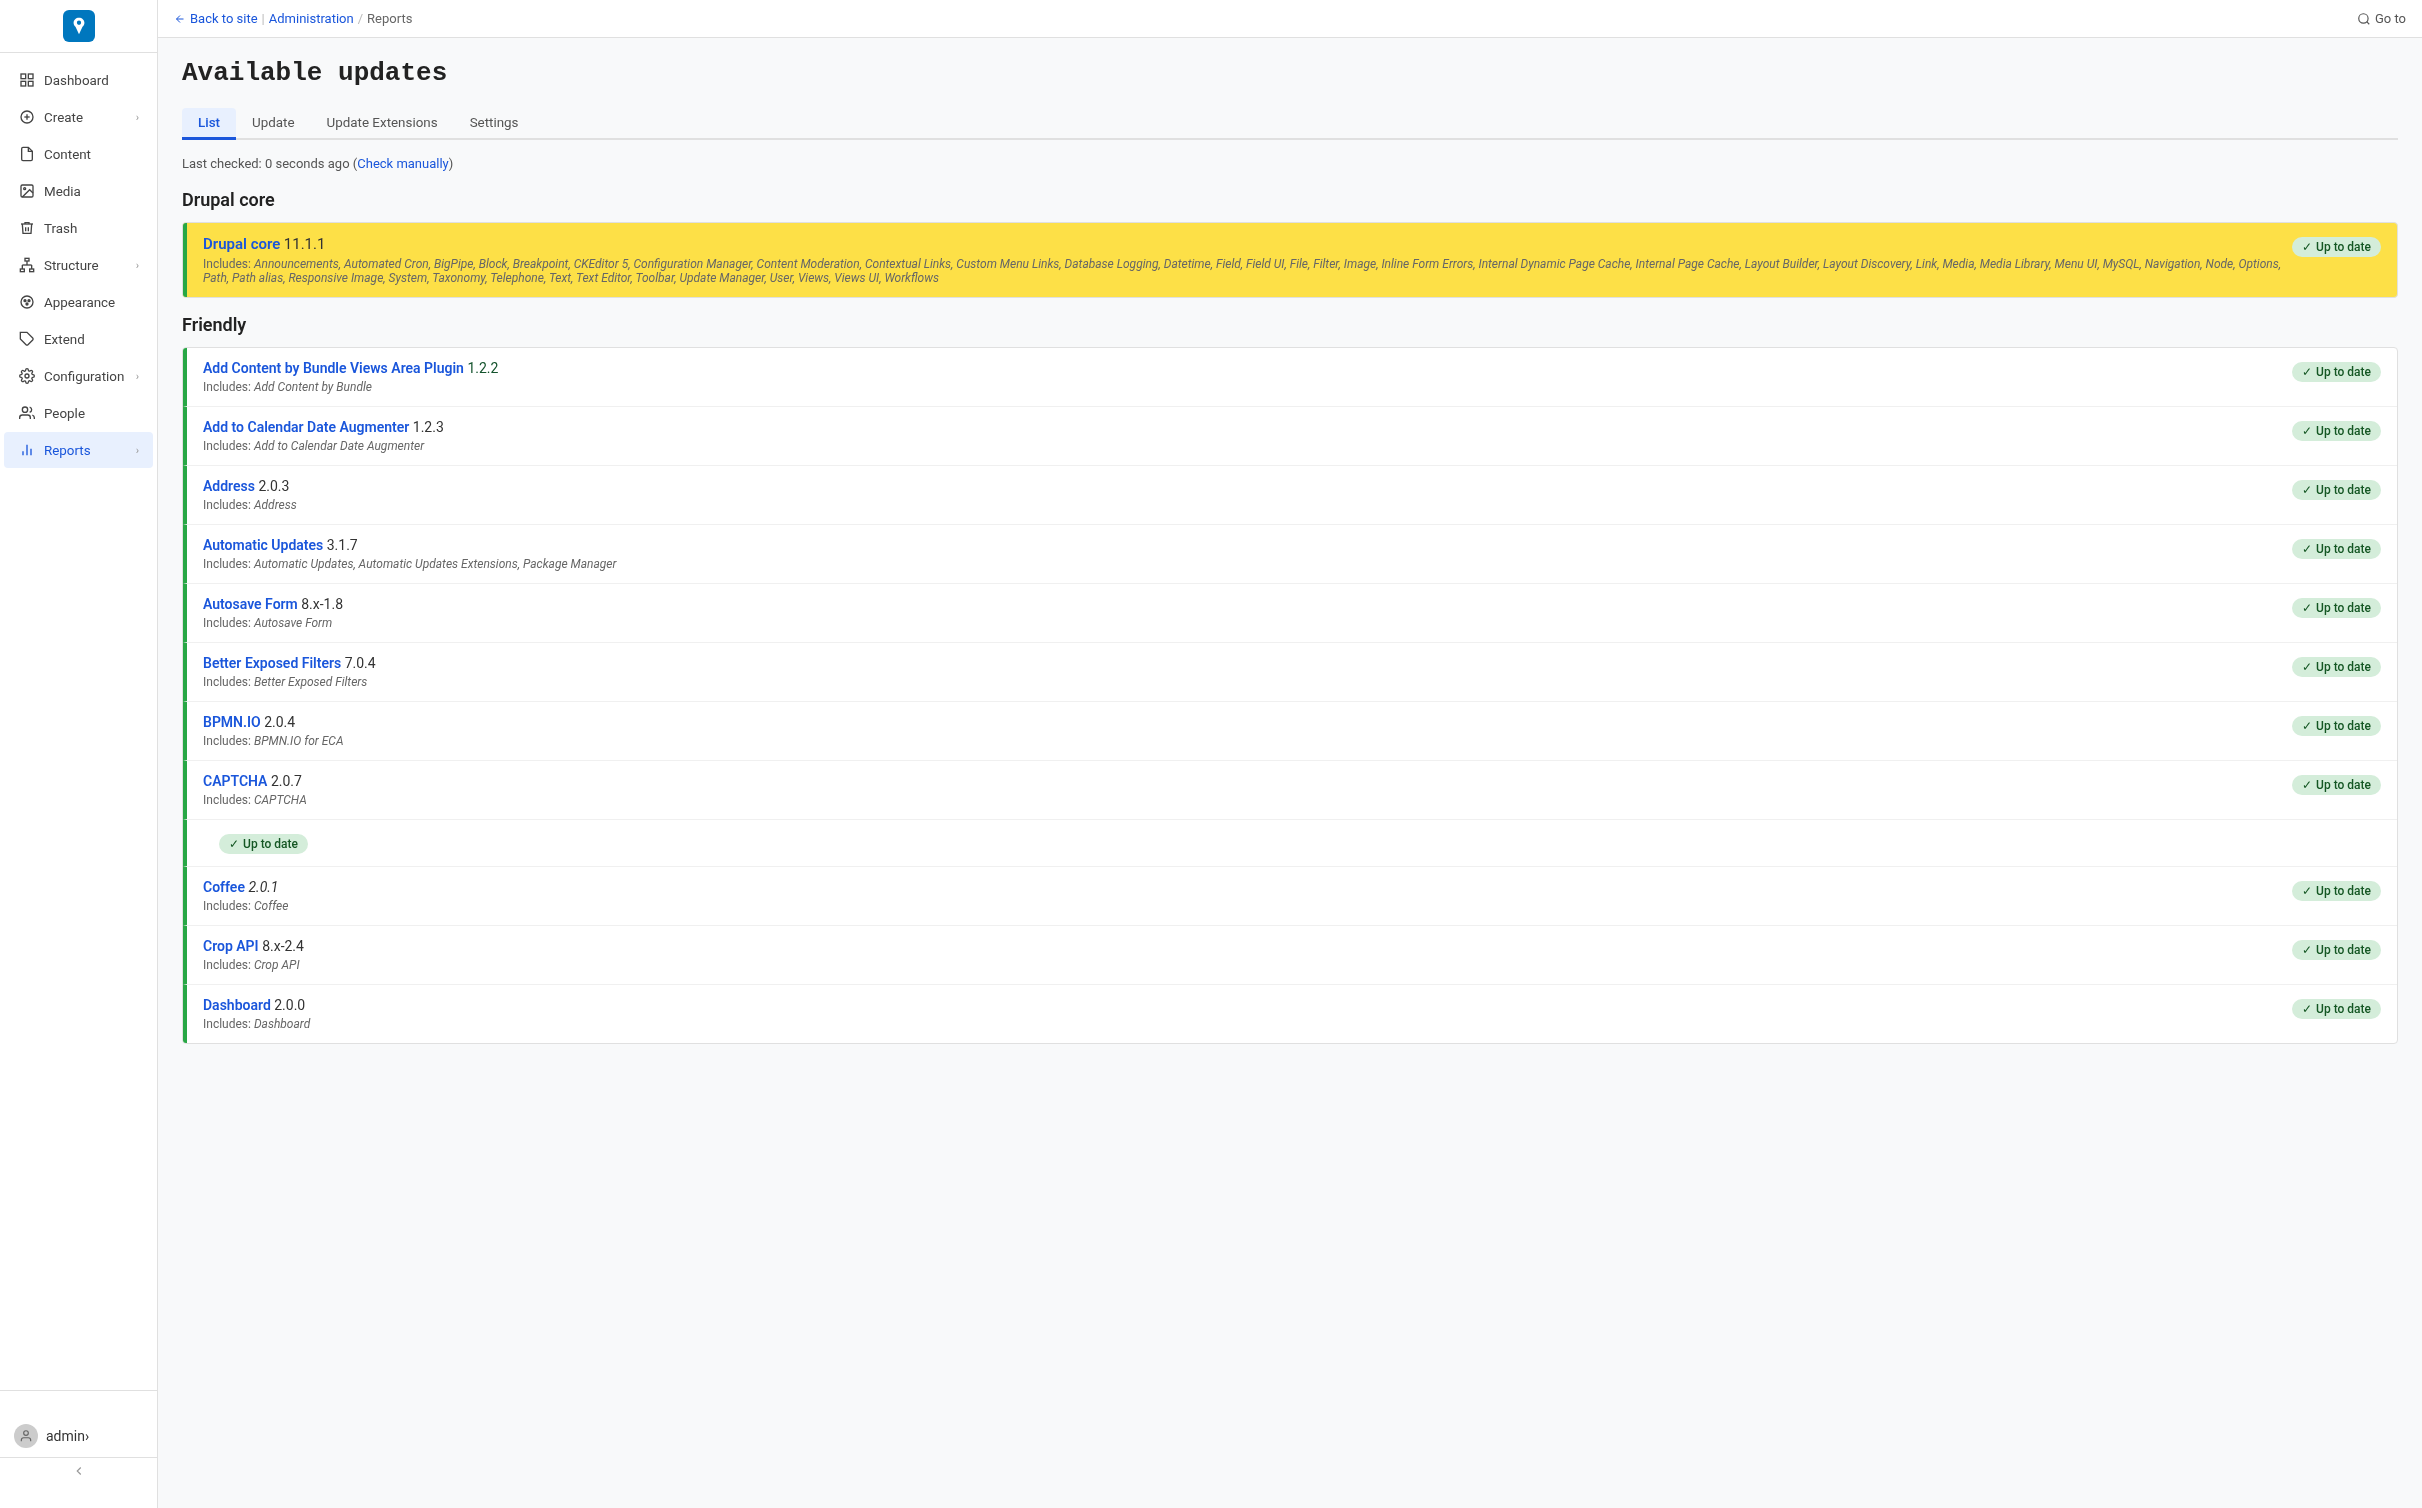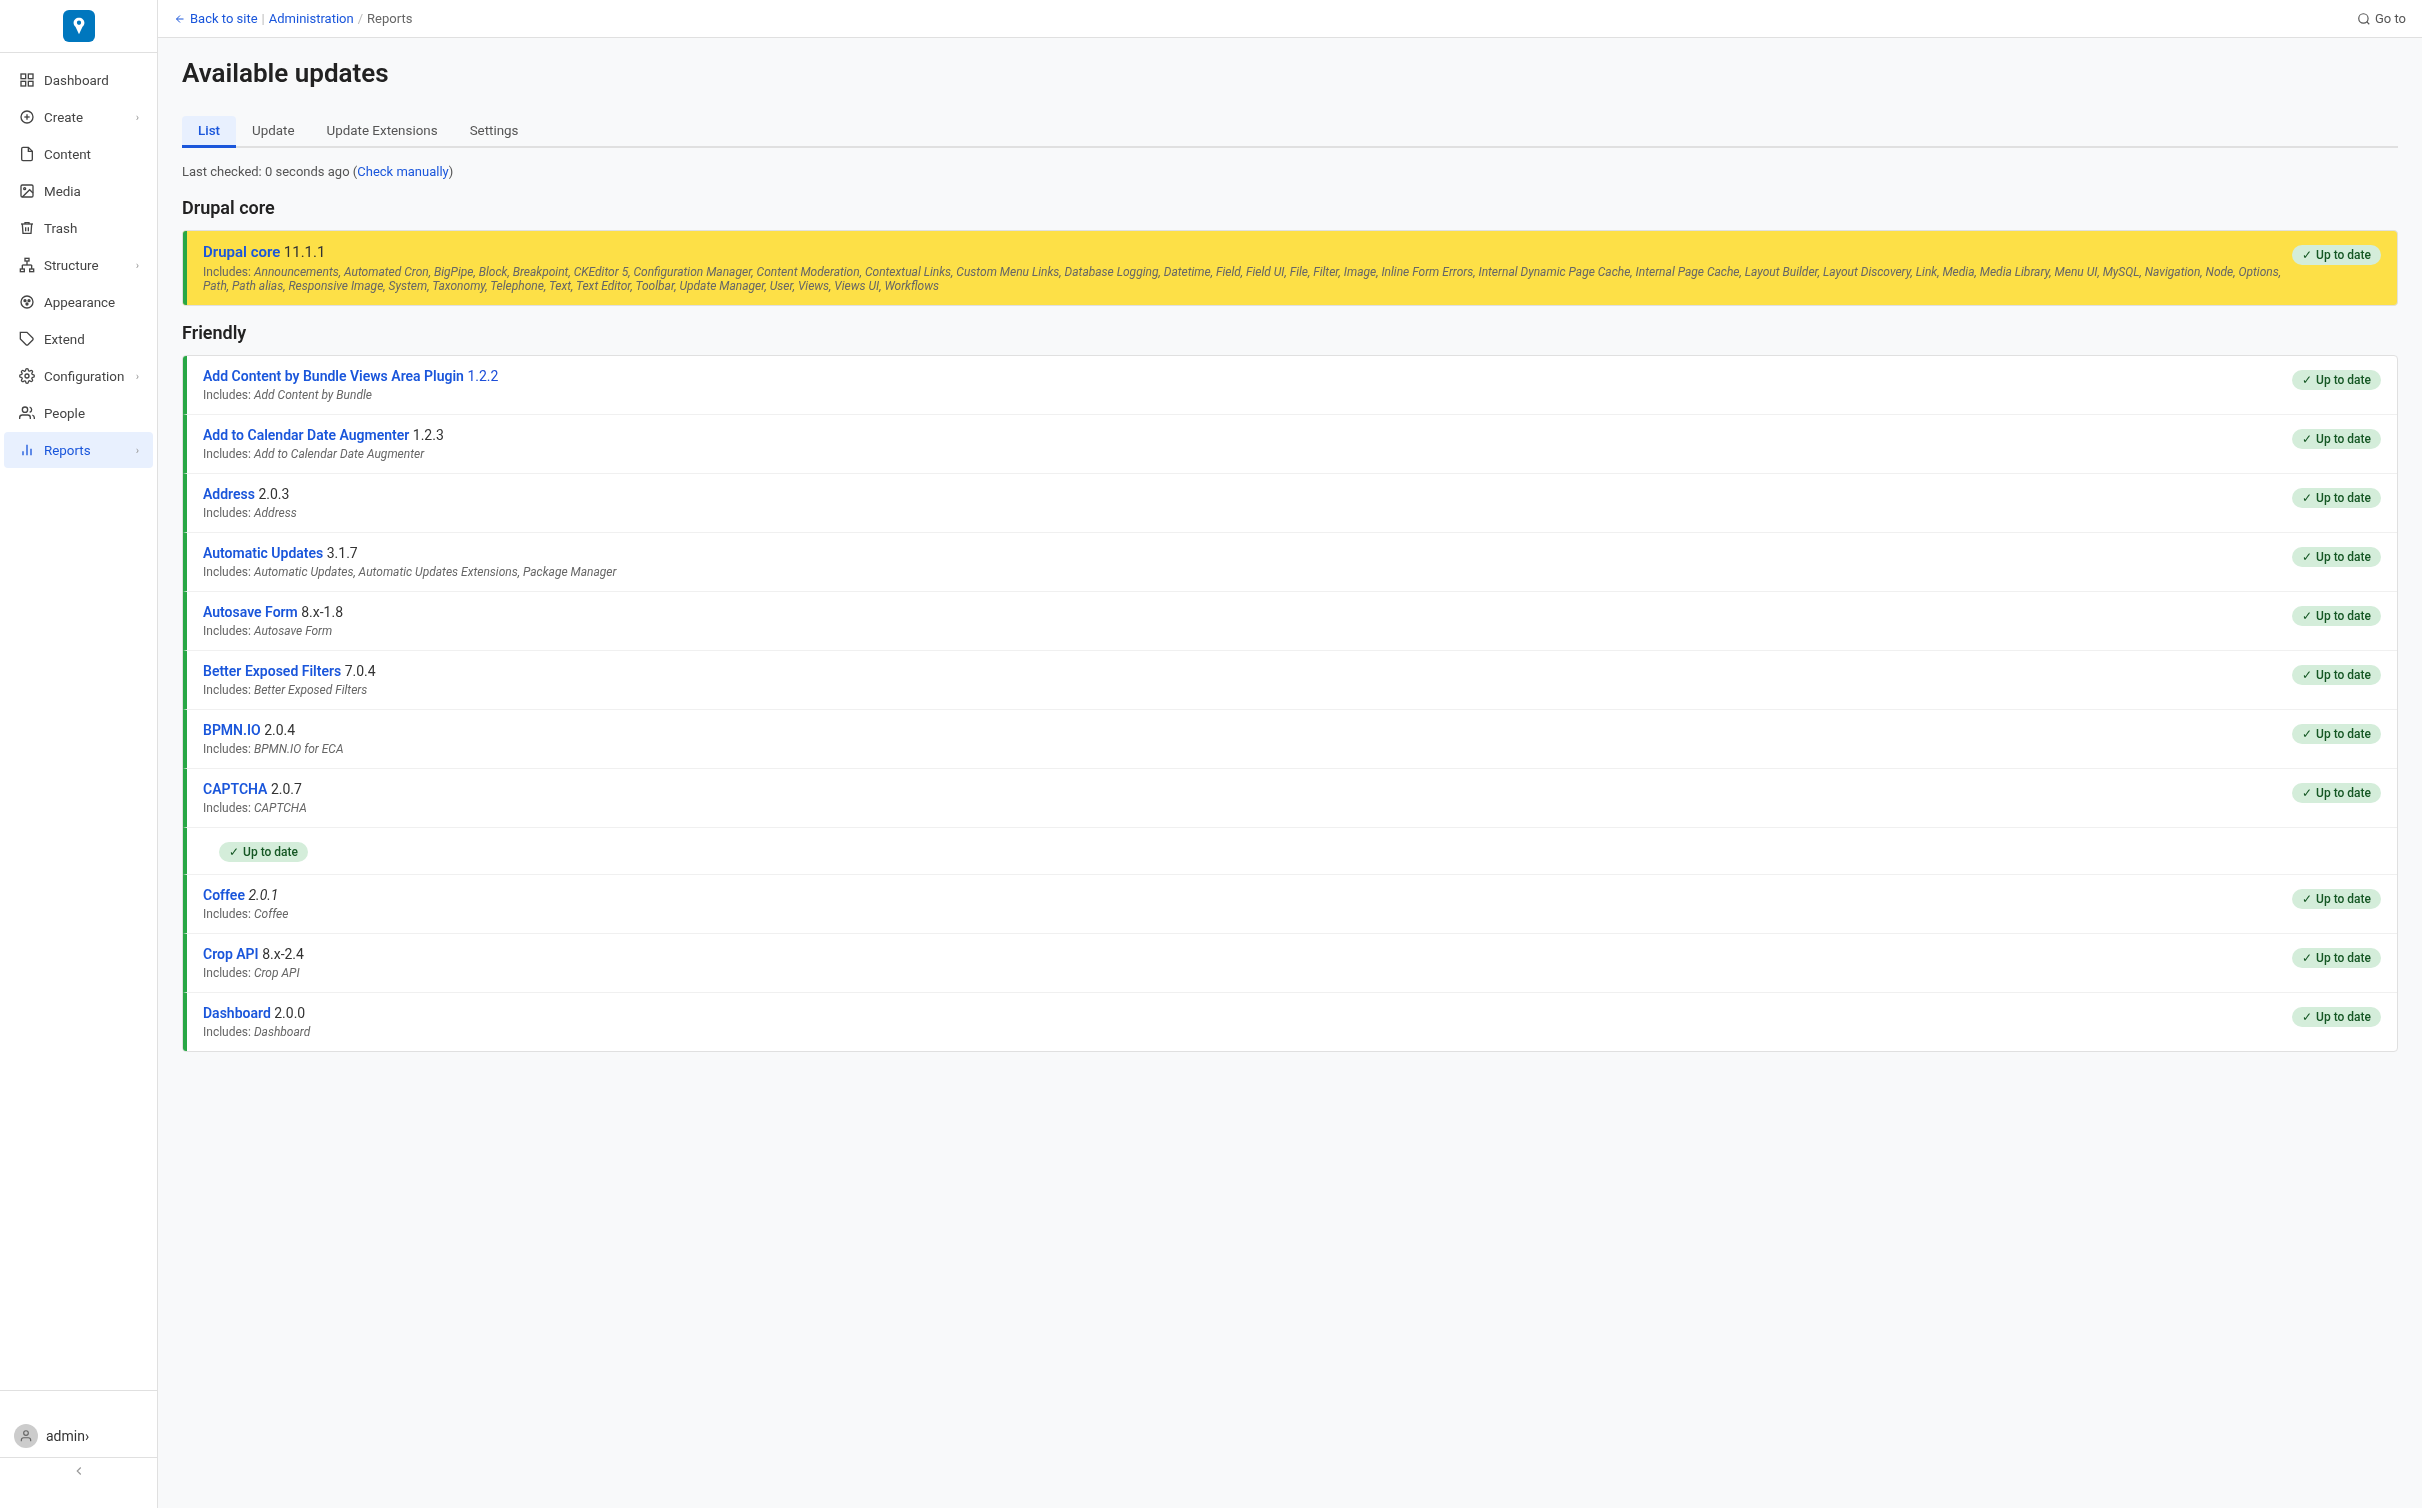--- a/index.html
+++ b/index.html
@@ -25,21 +25,21 @@
     
     .topbar { background: #fff; border-bottom: 1px solid #e0e0e0; padding: 6px 16px; display: flex; align-items: center; justify-content: space-between; min-height: 38px; }
     .breadcrumb { display: flex; align-items: center; gap: 4px; font-size: 13px; color: #666; }
     .breadcrumb a { color: #1a56db; text-decoration: none; display: flex; align-items: center; gap: 4px; }
     .breadcrumb-sep { color: #bbb; }
     .topbar-right { display: flex; align-items: center; gap: 8px; }
     .goto-btn { display: flex; align-items: center; gap: 4px; font-size: 13px; color: #555; cursor: pointer; }
 
     
     .content { flex: 1; overflow-y: auto; padding: 20px 24px; background: #f8f9fa; }
-    h1.page-title { font-size: 26px; font-weight: 600; color: #222; margin-bottom: 28px; }
+    h1.page-title { font-size: 26px; font-weight: 600; color: #222; margin-bottom: 20px; font-family: Liberation Mono, monospace; }
 
     
     .tabs { display: flex; gap: 0; margin-bottom: 16px; border-bottom: 2px solid #e0e0e0; }
     .tab { padding: 7px 16px; font-size: 13.4px; cursor: pointer; color: #555; border-bottom: 3px solid transparent; margin-bottom: -2px; }
     .tab.active { color: #1a56db; border-bottom-color: #1a56db; font-weight: 500; background: #e8f0fe; border-radius: 4px 4px 0 0; }
 
     .last-checked { font-size: 13px; color: #555; margin-bottom: 18px; }
     .last-checked a { color: #1a56db; text-decoration: none; }
 
     
@@ -295,21 +295,21 @@
       </div>
     </div>
 
     <h2 class="section-title">Friendly</h2>
 
     <div class="module-list" id="modules-list">
     <div class="module-item">
     <div class="module-item-left">
       <div>
         <a href="#" style="color:#1a56db;text-decoration:none;font-weight:600;font-size:14px;">Add Content by Bundle Views Area Plugin</a>
-        <span style="font-size:14px;color:#1d4ed8;"> 1.2.2</span>
+        <span style="font-size:14px;color:#14532d;"> 1.2.2</span>
       </div>
       <div class="module-includes">
         <span>Includes: </span><em>Add Content by Bundle</em>
       </div>
     </div>
     <div class="module-item-right">
       <span class="badge-up-to-date">Up to date</span>
     </div>
   </div>
         <div class="module-item">

